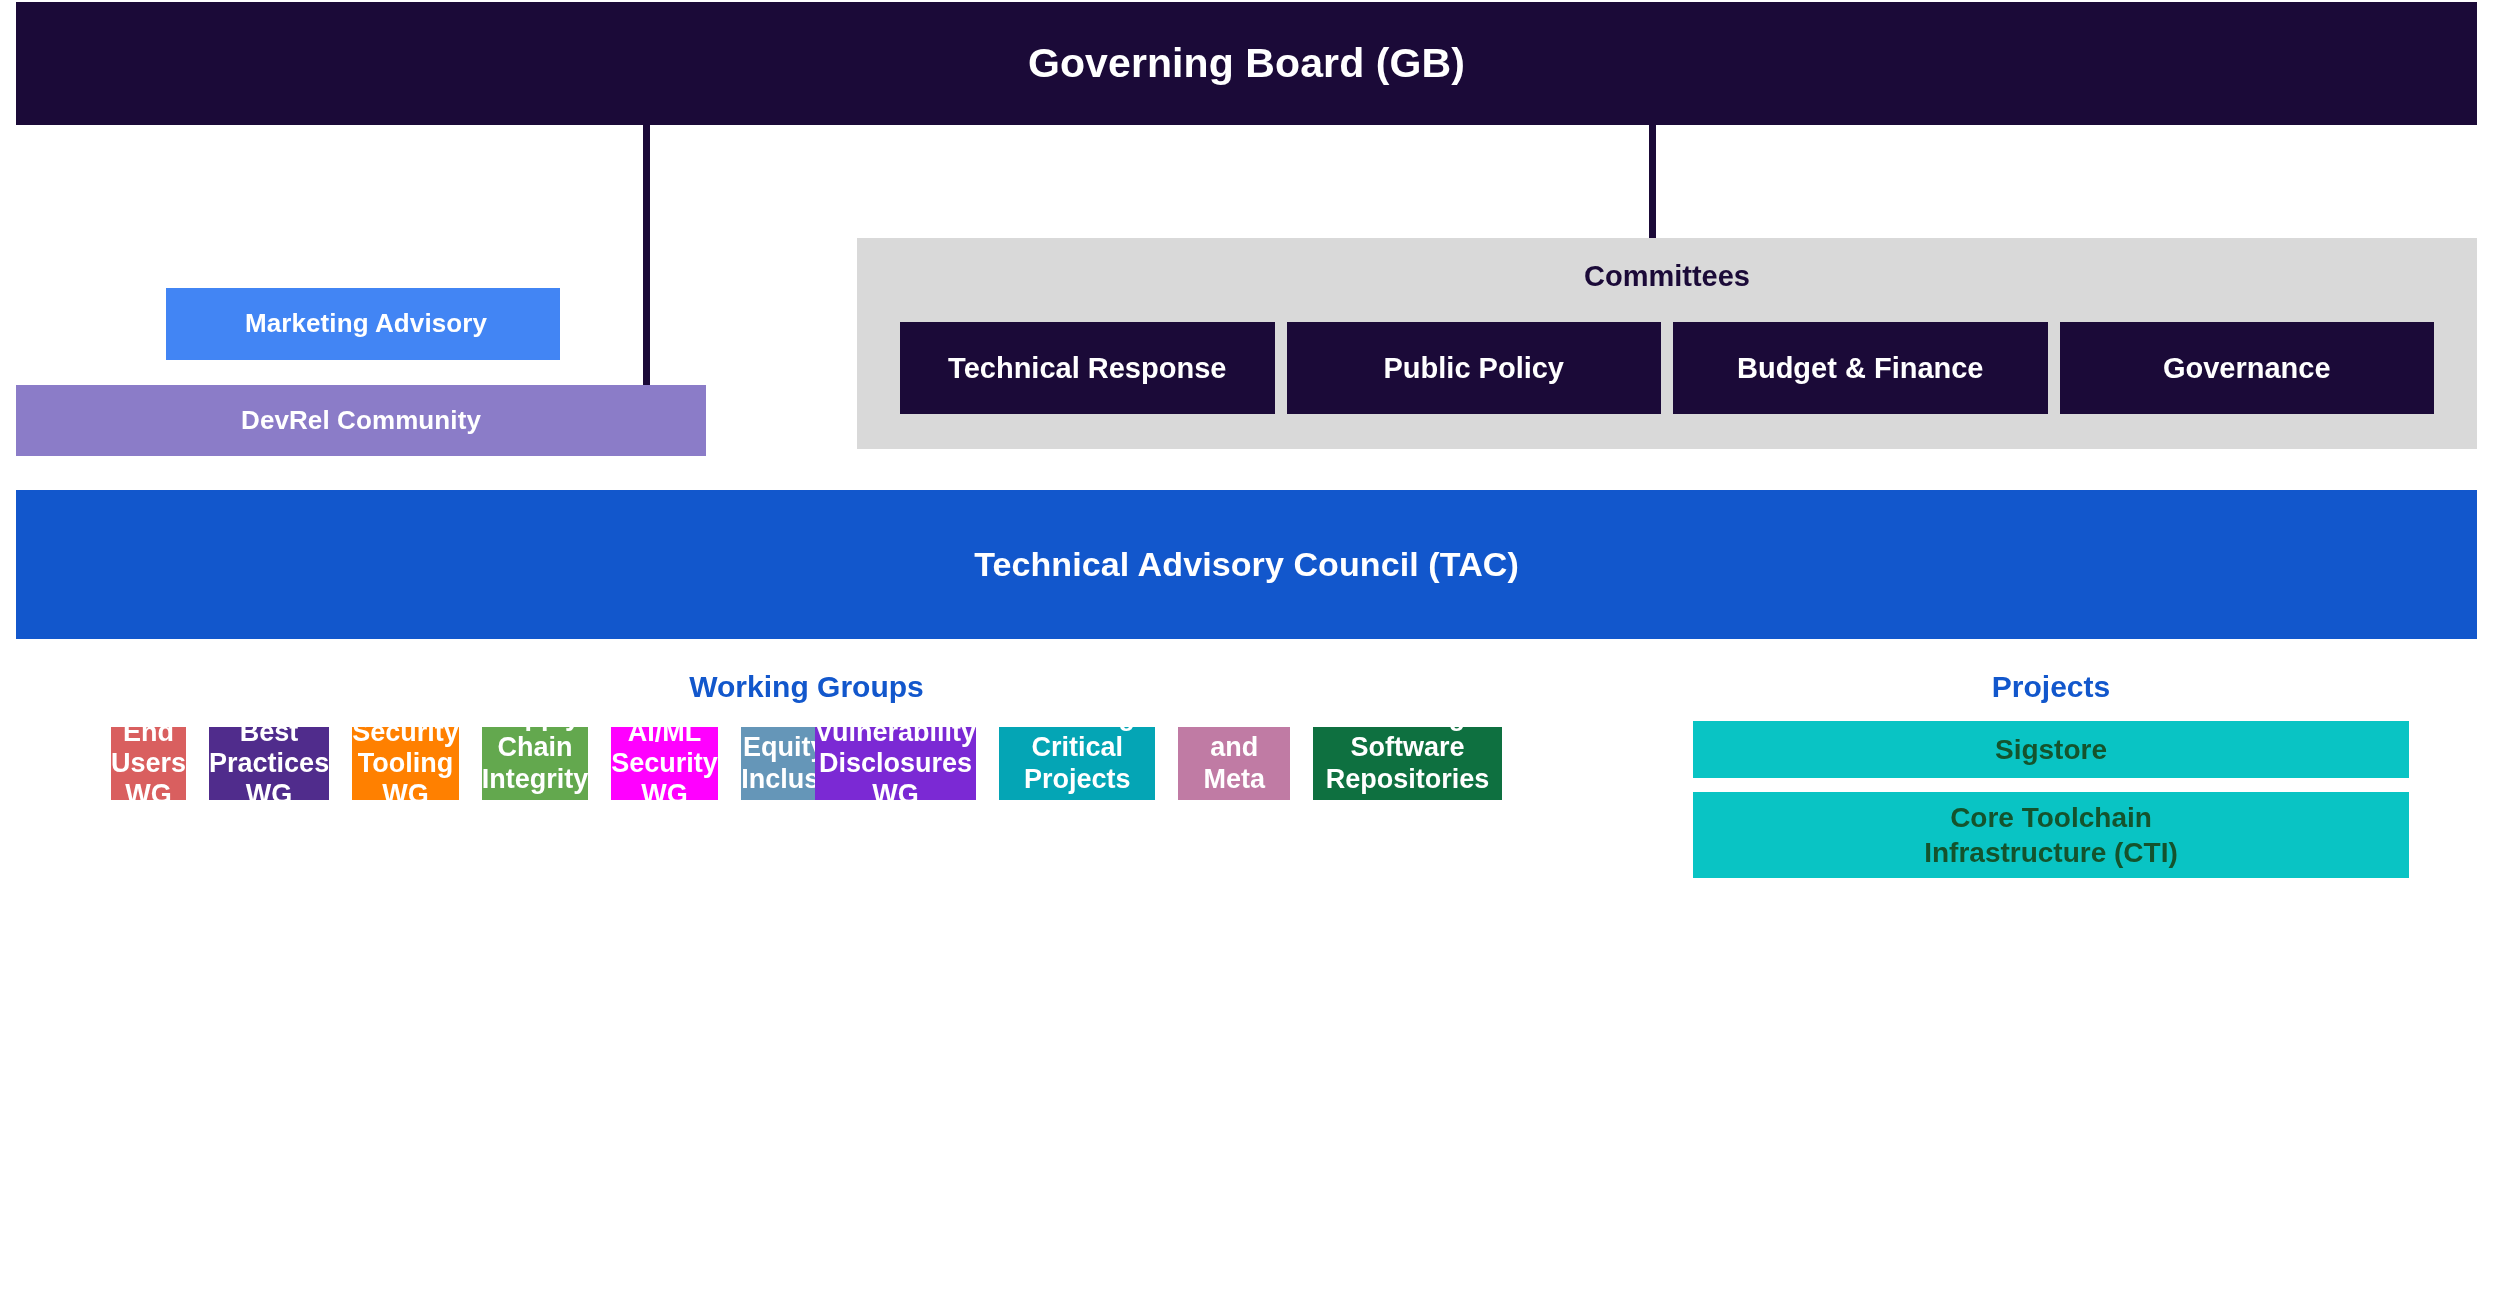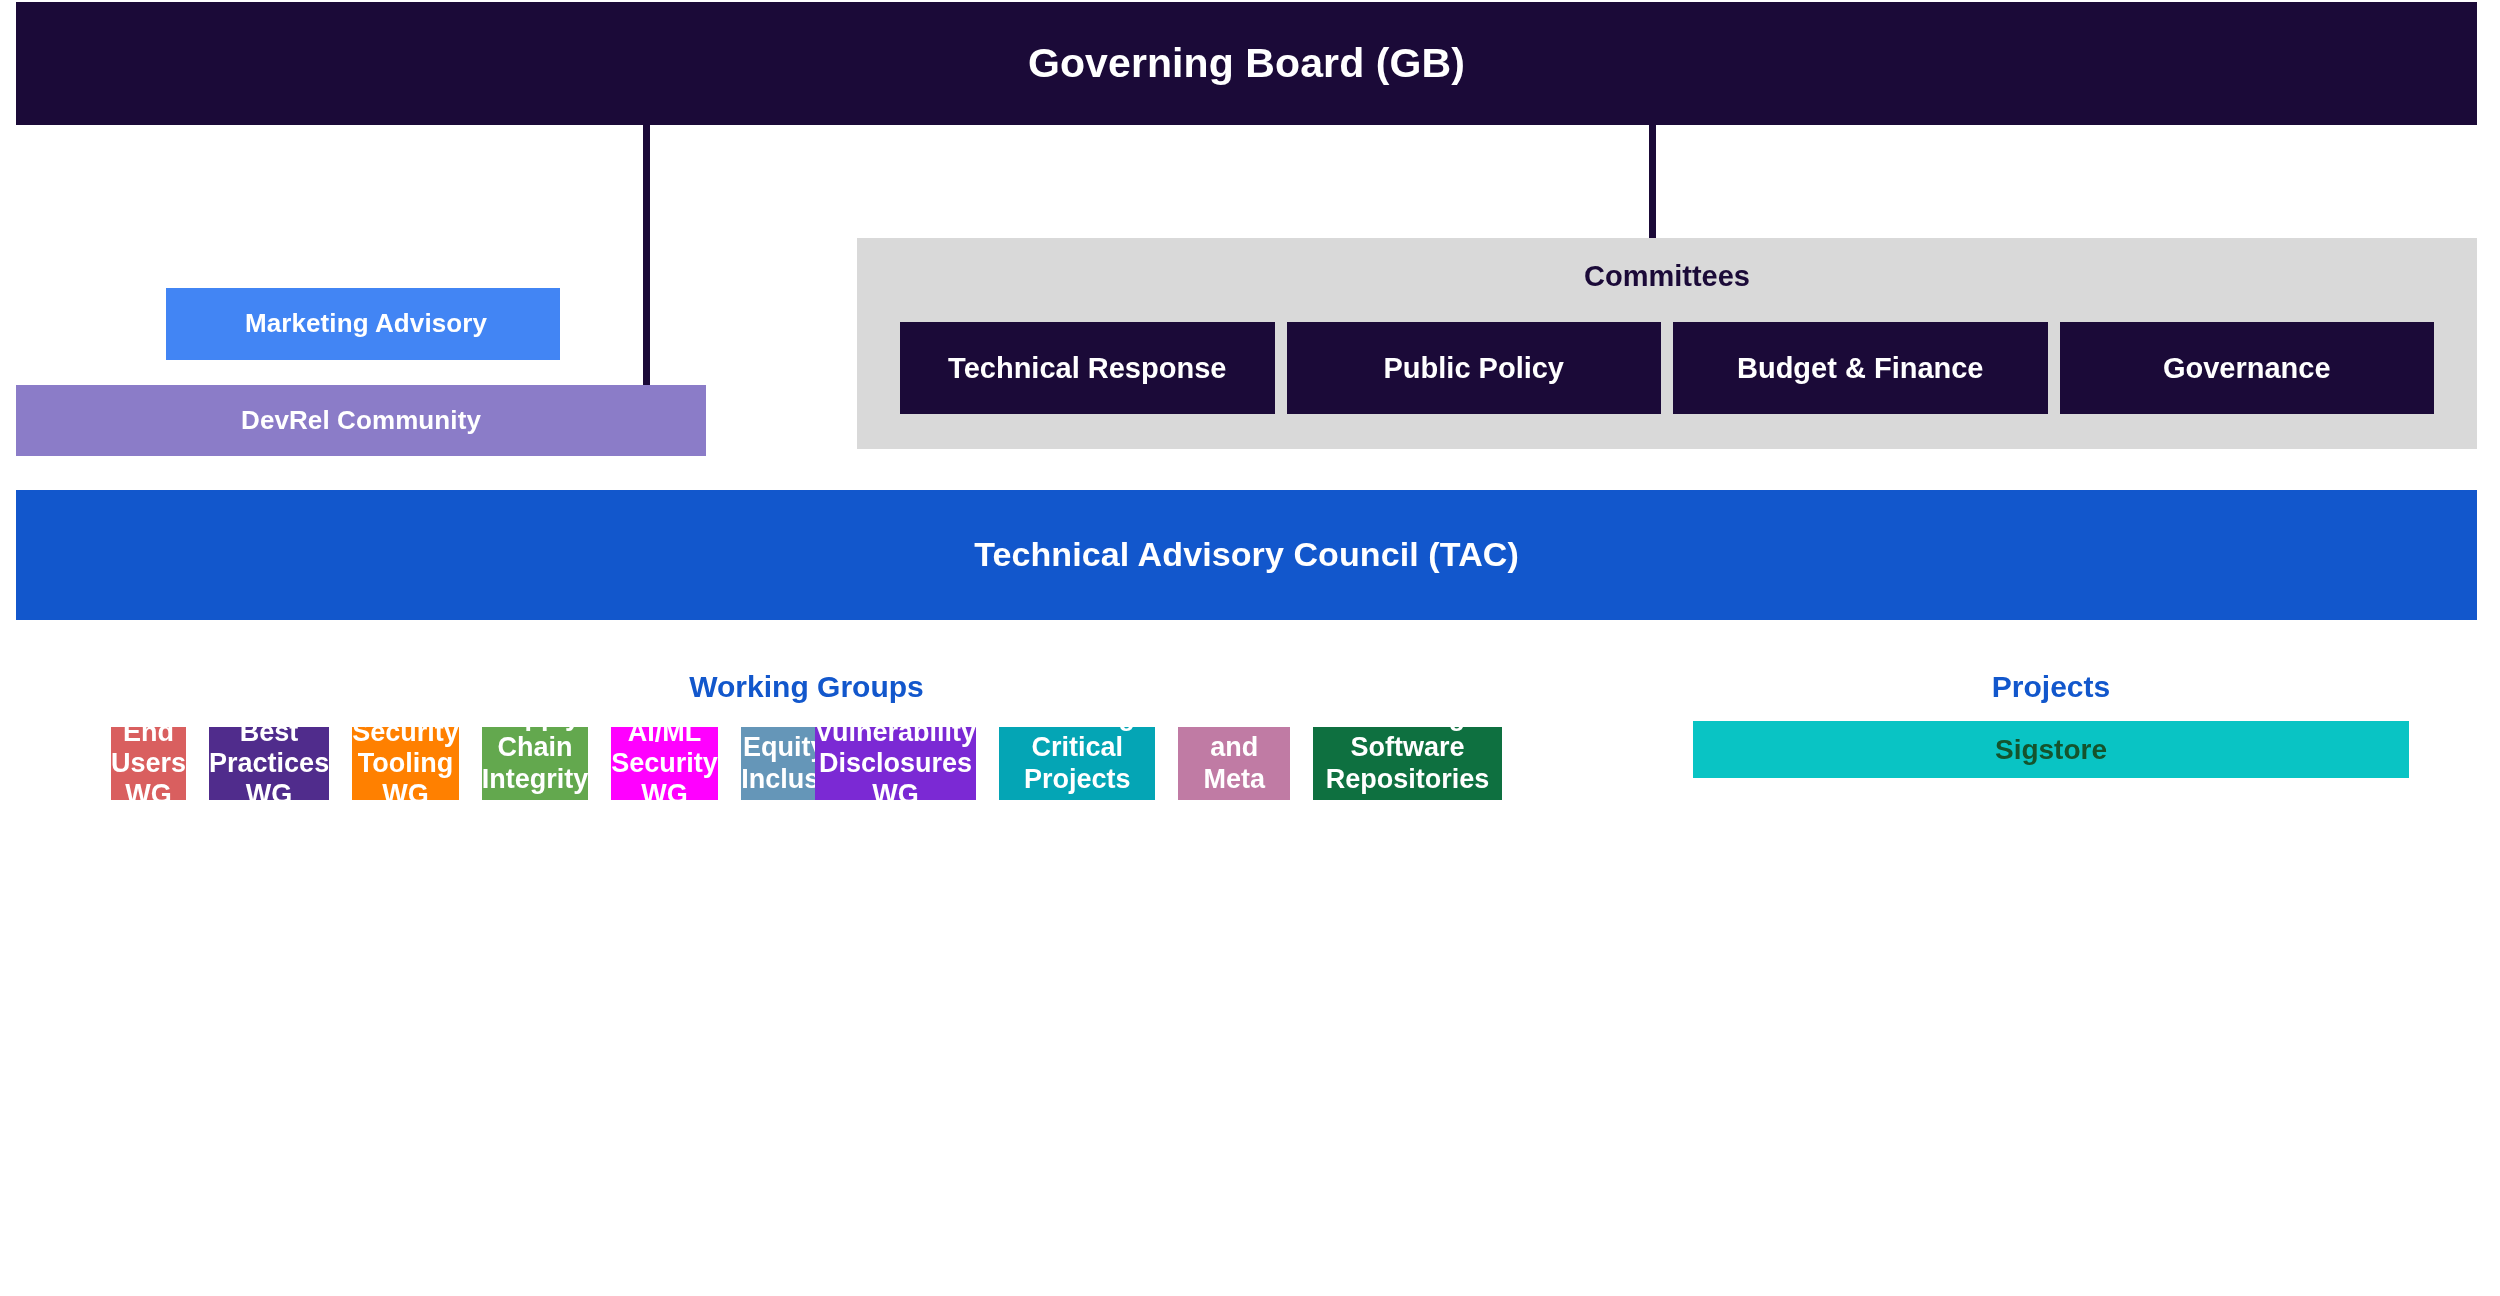--- a/index.html
+++ b/index.html
@@ -121,21 +121,21 @@
     color: #ffffff;
     font-weight: bold;
     font-size: 29px;
   }
 
   
   #tac-bar {
     left: 16px;
     top: 490px;
     width: 2461px;
-    height: 130px;
+    height: 149px;
     background: #1257cc;
     font-size: 34px;
   }
 
   
   .section-heading {
     position: absolute;
     color: #1257cc;
     font-weight: bold;
     font-size: 30px;
@@ -249,15 +249,17 @@
 
   <div class="wg-column" id="wg-col-2">
     <div class="wg-box" style="background: rgb(123, 41, 212);">Vulnerability Disclosures WG</div>
     <div class="wg-box" style="background: rgb(4, 165, 181);">Securing Critical Projects WG</div>
     <div class="wg-box" style="background: rgb(192, 123, 164);">Metrics and Meta WG</div>
     <div class="wg-box" style="background: rgb(14, 112, 64);">Securing Software Repositories WG</div>
   </div>
 
   <div id="projects-column">
     <div class="project-box single" style="background: rgb(9, 196, 196);">Sigstore</div>
+    <div class="project-box double" style="background: rgb(9, 196, 196);">Core Toolchain
+Infrastructure (CTI)</div>
   </div>
 
 </div>
 
 </body></html>

